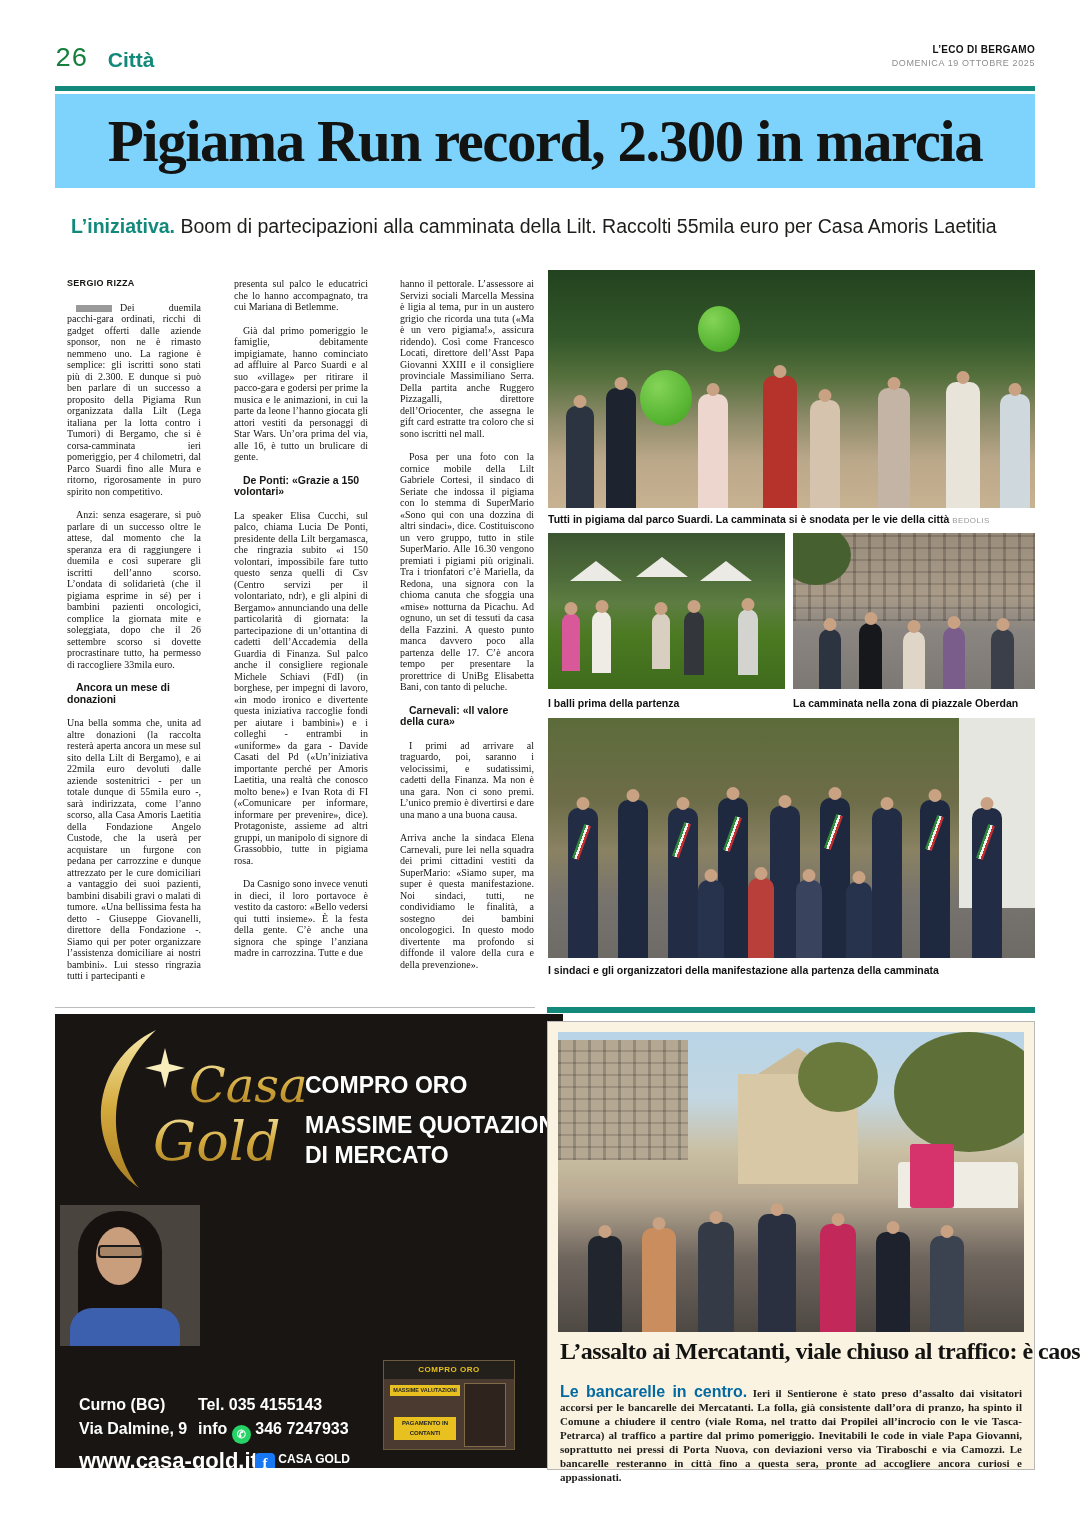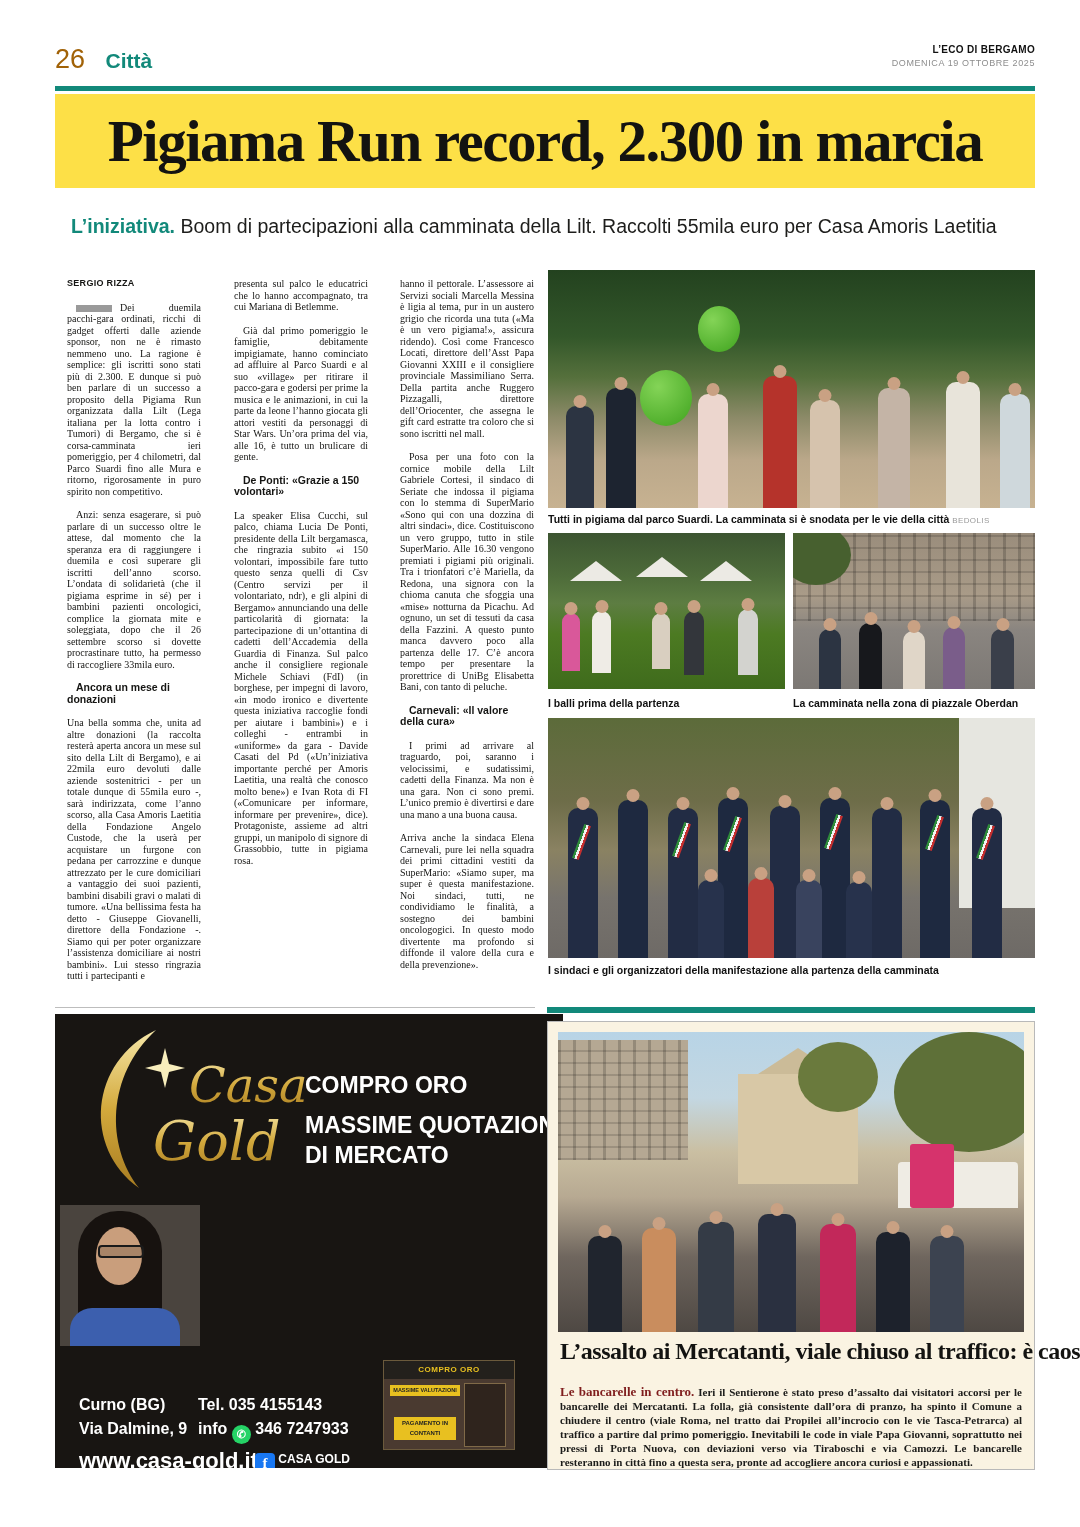--- a/index.html
+++ b/index.html
@@ -1,27 +1,27 @@
 <!DOCTYPE html>
 <html lang="it"><head>
 <meta charset="utf-8">
 <style>
   html,body{margin:0;padding:0;background:#e8e8e8;}
   .page{position:relative;width:1080px;height:1527px;background:#ffffff;margin:0 auto;
         font-family:"Liberation Sans",sans-serif;color:#1a1a1a;overflow:hidden;}
   
   .hdr{position:absolute;left:55px;top:44px;width:980px;height:38px;}
-  .pagenum{font-family:Liberation Sans, sans-serif;font-size:27px;color:#a16207;display:inline-block;vertical-align:bottom;}
+  .pagenum{font-family:Liberation Mono, monospace;font-size:27px;color:#15803d;display:inline-block;vertical-align:bottom;}
   .section{font-size:21px;font-weight:bold;color:#12897a;margin-left:16px;display:inline-block;vertical-align:bottom;padding-bottom:2px;}
   .masthead{position:absolute;right:0;top:0;text-align:right;}
   .masthead .m1{font-size:10px;font-weight:bold;color:#111;letter-spacing:.3px;}
   .masthead .m2{font-size:9px;color:#8d8d8d;letter-spacing:.6px;margin-top:3px;}
   .rule-teal{position:absolute;left:55px;top:86px;width:980px;height:5px;background:#12897a;}
   
-  .band{position:absolute;left:55px;top:94px;width:980px;height:94px;background:#fde047;}
+  .band{position:absolute;left:55px;top:94px;width:980px;height:94px;background:#7dd3fc;}
   .band h1{margin:0;font-family:"Liberation Serif",serif;font-weight:bold;font-size:59px;
            line-height:94px;text-align:center;letter-spacing:-1.5px;color:#131311;white-space:nowrap;}
   .deck{position:absolute;left:55px;top:197px;width:980px;font-size:19.5px;line-height:27px;color:#1d1d1b;}
   .kicker{color:#12897a;font-weight:bold;}
   
   .col{position:absolute;top:266px;width:158px;height:741px;overflow:hidden;
        font-family:"Liberation Serif",serif;font-size:10px;line-height:11.5px;text-align:justify;color:#151513;hyphens:auto;}
   .c1{left:55px;} .c2{left:222px;} .c3{left:388px;}
   .byline{font-family:"Liberation Sans",sans-serif;font-weight:bold;font-size:9px;letter-spacing:.3px;margin:0 0 5px 0;text-align:left;}
   .col p{margin:12px;} .col p+p{text-indent:9px;}
@@ -77,21 +77,21 @@
   .store{position:absolute;left:328px;top:346px;width:130px;height:88px;background:#4a3a30;border:1px solid #6b5a3c;overflow:hidden;}
   .store .s1{position:absolute;left:0;top:0;width:100%;height:18px;background:#23201c;color:#e8c020;font-weight:bold;font-size:8px;line-height:18px;text-align:center;letter-spacing:.5px;}
   .store .s2{position:absolute;left:6px;top:24px;width:70px;height:11px;background:#e8c020;color:#222;font-weight:bold;font-size:5.5px;line-height:11px;text-align:center;}
   .store .door{position:absolute;right:8px;top:22px;width:40px;height:62px;background:#2f241d;border:1px solid #806a48;}
   .store .s3{position:absolute;left:10px;top:56px;width:62px;height:22px;background:#e8c020;color:#222;font-weight:bold;font-size:6px;line-height:10px;text-align:center;padding-top:1px;}
   
   .mz-bar{position:absolute;left:547px;top:1007px;width:488px;height:6px;background:#12897a;}
   .mz{position:absolute;left:547px;top:1021px;width:486px;height:447px;background:#faf3e2;border:1px solid #b9b9b9;}
   .mz h2{position:absolute;left:12px;top:316px;margin:0;font-family:"Liberation Serif",serif;font-weight:bold;font-size:24px;letter-spacing:-.5px;color:#131311;white-space:nowrap;}
   .mz .mzbody{position:absolute;left:12px;top:352px;width:462px;font-family:"Liberation Serif",serif;font-weight:bold;font-size:11px;line-height:14px;color:#1c1c1a;text-align:justify;}
-  .mz .mzkick{font-family:Liberation Serif, serif;color:#7f1d1d;font-size:13px;}
+  .mz .mzkick{font-family:Liberation Sans, sans-serif;color:#0369a1;font-size:16px;}
   .church{position:absolute;left:180px;top:42px;width:120px;height:110px;background:#d8c8a6;}
   .church:before{content:"";position:absolute;left:20px;top:-26px;width:0;height:0;border-left:40px solid transparent;border-right:40px solid transparent;border-bottom:26px solid #cbbb98;}
   .canopy{position:absolute;background:#efece4;border-radius:4px 4px 0 0;}
 </style>
 </head>
 <body>
 
 <div class="page">
 
   <div class="hdr">
@@ -116,20 +116,21 @@
     <p>Anzi: senza esagerare, si può parlare di un successo oltre le attese, dal momento che la speranza era di raggiungere i duemila e così superare gli iscritti dell’anno scorso. L’ondata di solidarietà (che il pigiama esprime in sé) per i bambini pazienti oncologici, complice la giornata mite e soleggiata, dopo che il 26 settembre scorso si dovette procrastinare tutto, ha permesso di raccogliere 33mila euro.</p>
     <p class="colsub">Ancora un mese di donazioni</p>
     <p style="text-indent:0;">Una bella somma che, unita ad altre donazioni (la raccolta resterà aperta ancora un mese sul sito della Lilt di Bergamo), e ai 22mila euro devoluti dalle aziende sostenitrici - per un totale dunque di 55mila euro -, sarà indirizzata, come l’anno scorso, alla Casa Amoris Laetitia della Fondazione Angelo Custode, che la userà per acquistare un furgone con pedana per carrozzine e dunque attrezzato per le cure domiciliari a vantaggio dei suoi pazienti, bambini disabili gravi o malati di tumore. «Una bellissima festa ha detto - Giuseppe Giovanelli, direttore della Fondazione -. Siamo qui per poter organizzare l’assistenza domiciliare ai nostri bambini». Lui stesso ringrazia tutti i partecipanti e</p>
   </div>
 
   <div class="col c2">
     <p>presenta sul palco le educatrici che lo hanno accompagnato, tra cui Mariana di Betlemme.</p>
     <p>Già dal primo pomeriggio le famiglie, debitamente impigiamate, hanno cominciato ad affluire al Parco Suardi e al suo «village» per ritirare il pacco-gara e godersi per prime la musica e le animazioni, in cui la parte da leone l’hanno giocata gli attori vestiti da personaggi di Star Wars. Un’ora prima del via, alle 16, è tutto un brulicare di gente.</p>
     <p class="colsub">De Ponti: «Grazie a 150 volontari»</p>
     <p style="text-indent:0;">La speaker Elisa Cucchi, sul palco, chiama Lucia De Ponti, presidente della Lilt bergamasca, che ringrazia subito «i 150 volontari, impossibile fare tutto questo senza quelli di Csv (Centro servizi per il volontariato, ndr), e gli alpini di Bergamo» annunciando una delle particolarità di giornata: la partecipazione di un’ottantina di cadetti dell’Accademia della Guardia di Finanza. Sul palco anche il consigliere regionale Michele Schiavi (FdI) (in borghese, per impegni di lavoro, «in modo ironico e divertente questa iniziativa raccoglie fondi per aiutare i bambini») e i colleghi - entrambi in «uniforme» da gara - Davide Casati del Pd («Un’iniziativa importante perché per Amoris Laetitia, una realtà che conosco molto bene») e Ivan Rota di FI («Comunicare per informare, informare per prevenire», dice). Protagoniste, assieme ad altri gruppi, un manipolo di signore di Grassobbio, tutte in pigiama rosa.</p>
+    <p>Da Casnigo sono invece venuti in dieci, il loro portavoce è vestito da castoro: «Bello vedersi qui tutti insieme». È la festa della gente. C’è anche una signora che spinge l’anziana madre in carrozzina. Tutte e due</p>
   </div>
 
   <div class="col c3">
     <p>hanno il pettorale. L’assessore ai Servizi sociali Marcella Messina è ligia al tema, pur in un austero grigio che ricorda una tuta («Ma è un vero pigiama!», assicura ridendo). Così come Francesco Locati, direttore dell’Asst Papa Giovanni XXIII e il consigliere provinciale Massimiliano Serra. Della partita anche Ruggero Pizzagalli, direttore dell’Oriocenter, che assegna le gift card estratte tra coloro che si sono iscritti nel mall.</p>
     <p>Posa per una foto con la cornice mobile della Lilt Gabriele Cortesi, il sindaco di Seriate che indossa il pigiama con lo stemma di SuperMario «Sono qui con una dozzina di altri sindaci», dice. Costituiscono un vero gruppo, tutto in stile SuperMario. Alle 16.30 vengono premiati i pigiami più originali. Tra i trionfatori c’è Mariella, da Redona, una signora con la chioma canuta che sfoggia una «mise» notturna da Picachu. Ad ognuno, un set di tessuti da casa della Fazzini. A questo punto manca davvero poco alla partenza delle 17. C’è ancora tempo per presentare la prorettrice di UniBg Elisabetta Bani, con tanto di peluche.</p>
     <p class="colsub">Carnevali: «Il valore della cura»</p>
     <p>I primi ad arrivare al traguardo, poi, saranno i velocissimi, e sudatissimi, cadetti della Finanza. Ma non è una gara. Non ci sono premi. L’unico premio è divertirsi e dare una mano a una buona causa.</p>
     <p style="text-indent:0;">Arriva anche la sindaca Elena Carnevali, pure lei nella squadra dei primi cittadini vestiti da SuperMario: «Siamo super, ma super è questa manifestazione. Noi sindaci, tutti, ne condividiamo le finalità, a sostegno dei bambini oncologogici. In questo modo divertente ma profondo si diffonde il valore della cura e della prevenzione».</p>
   </div>
 

